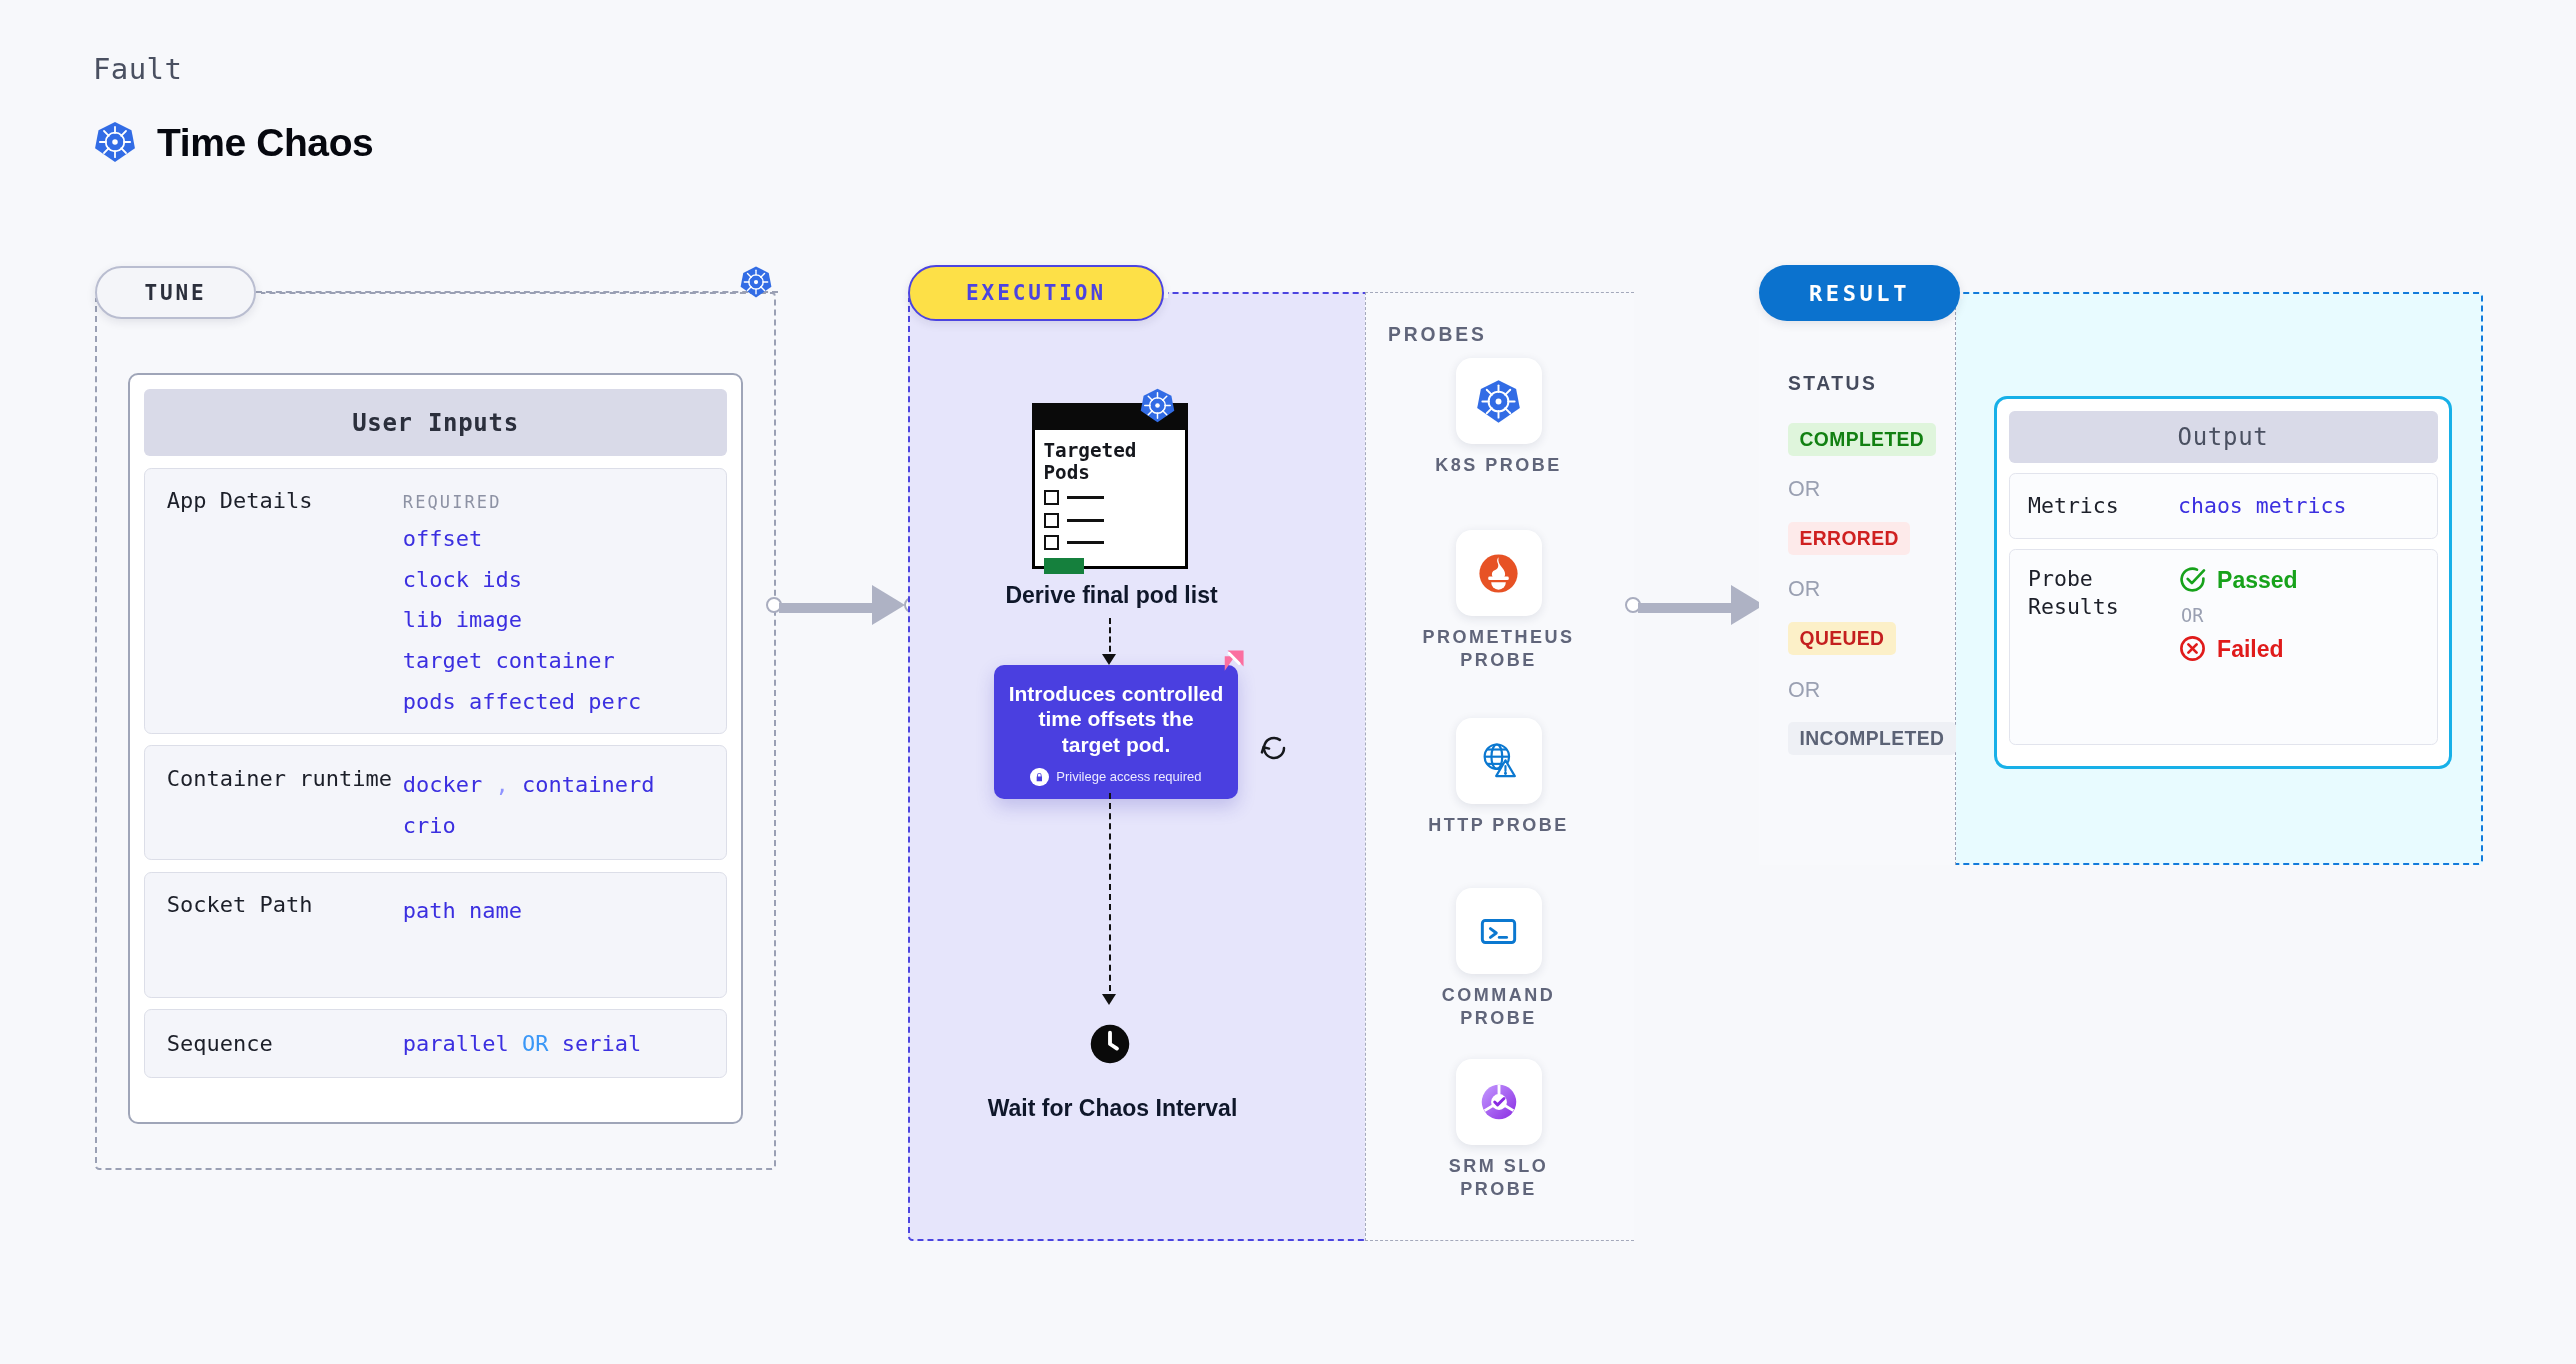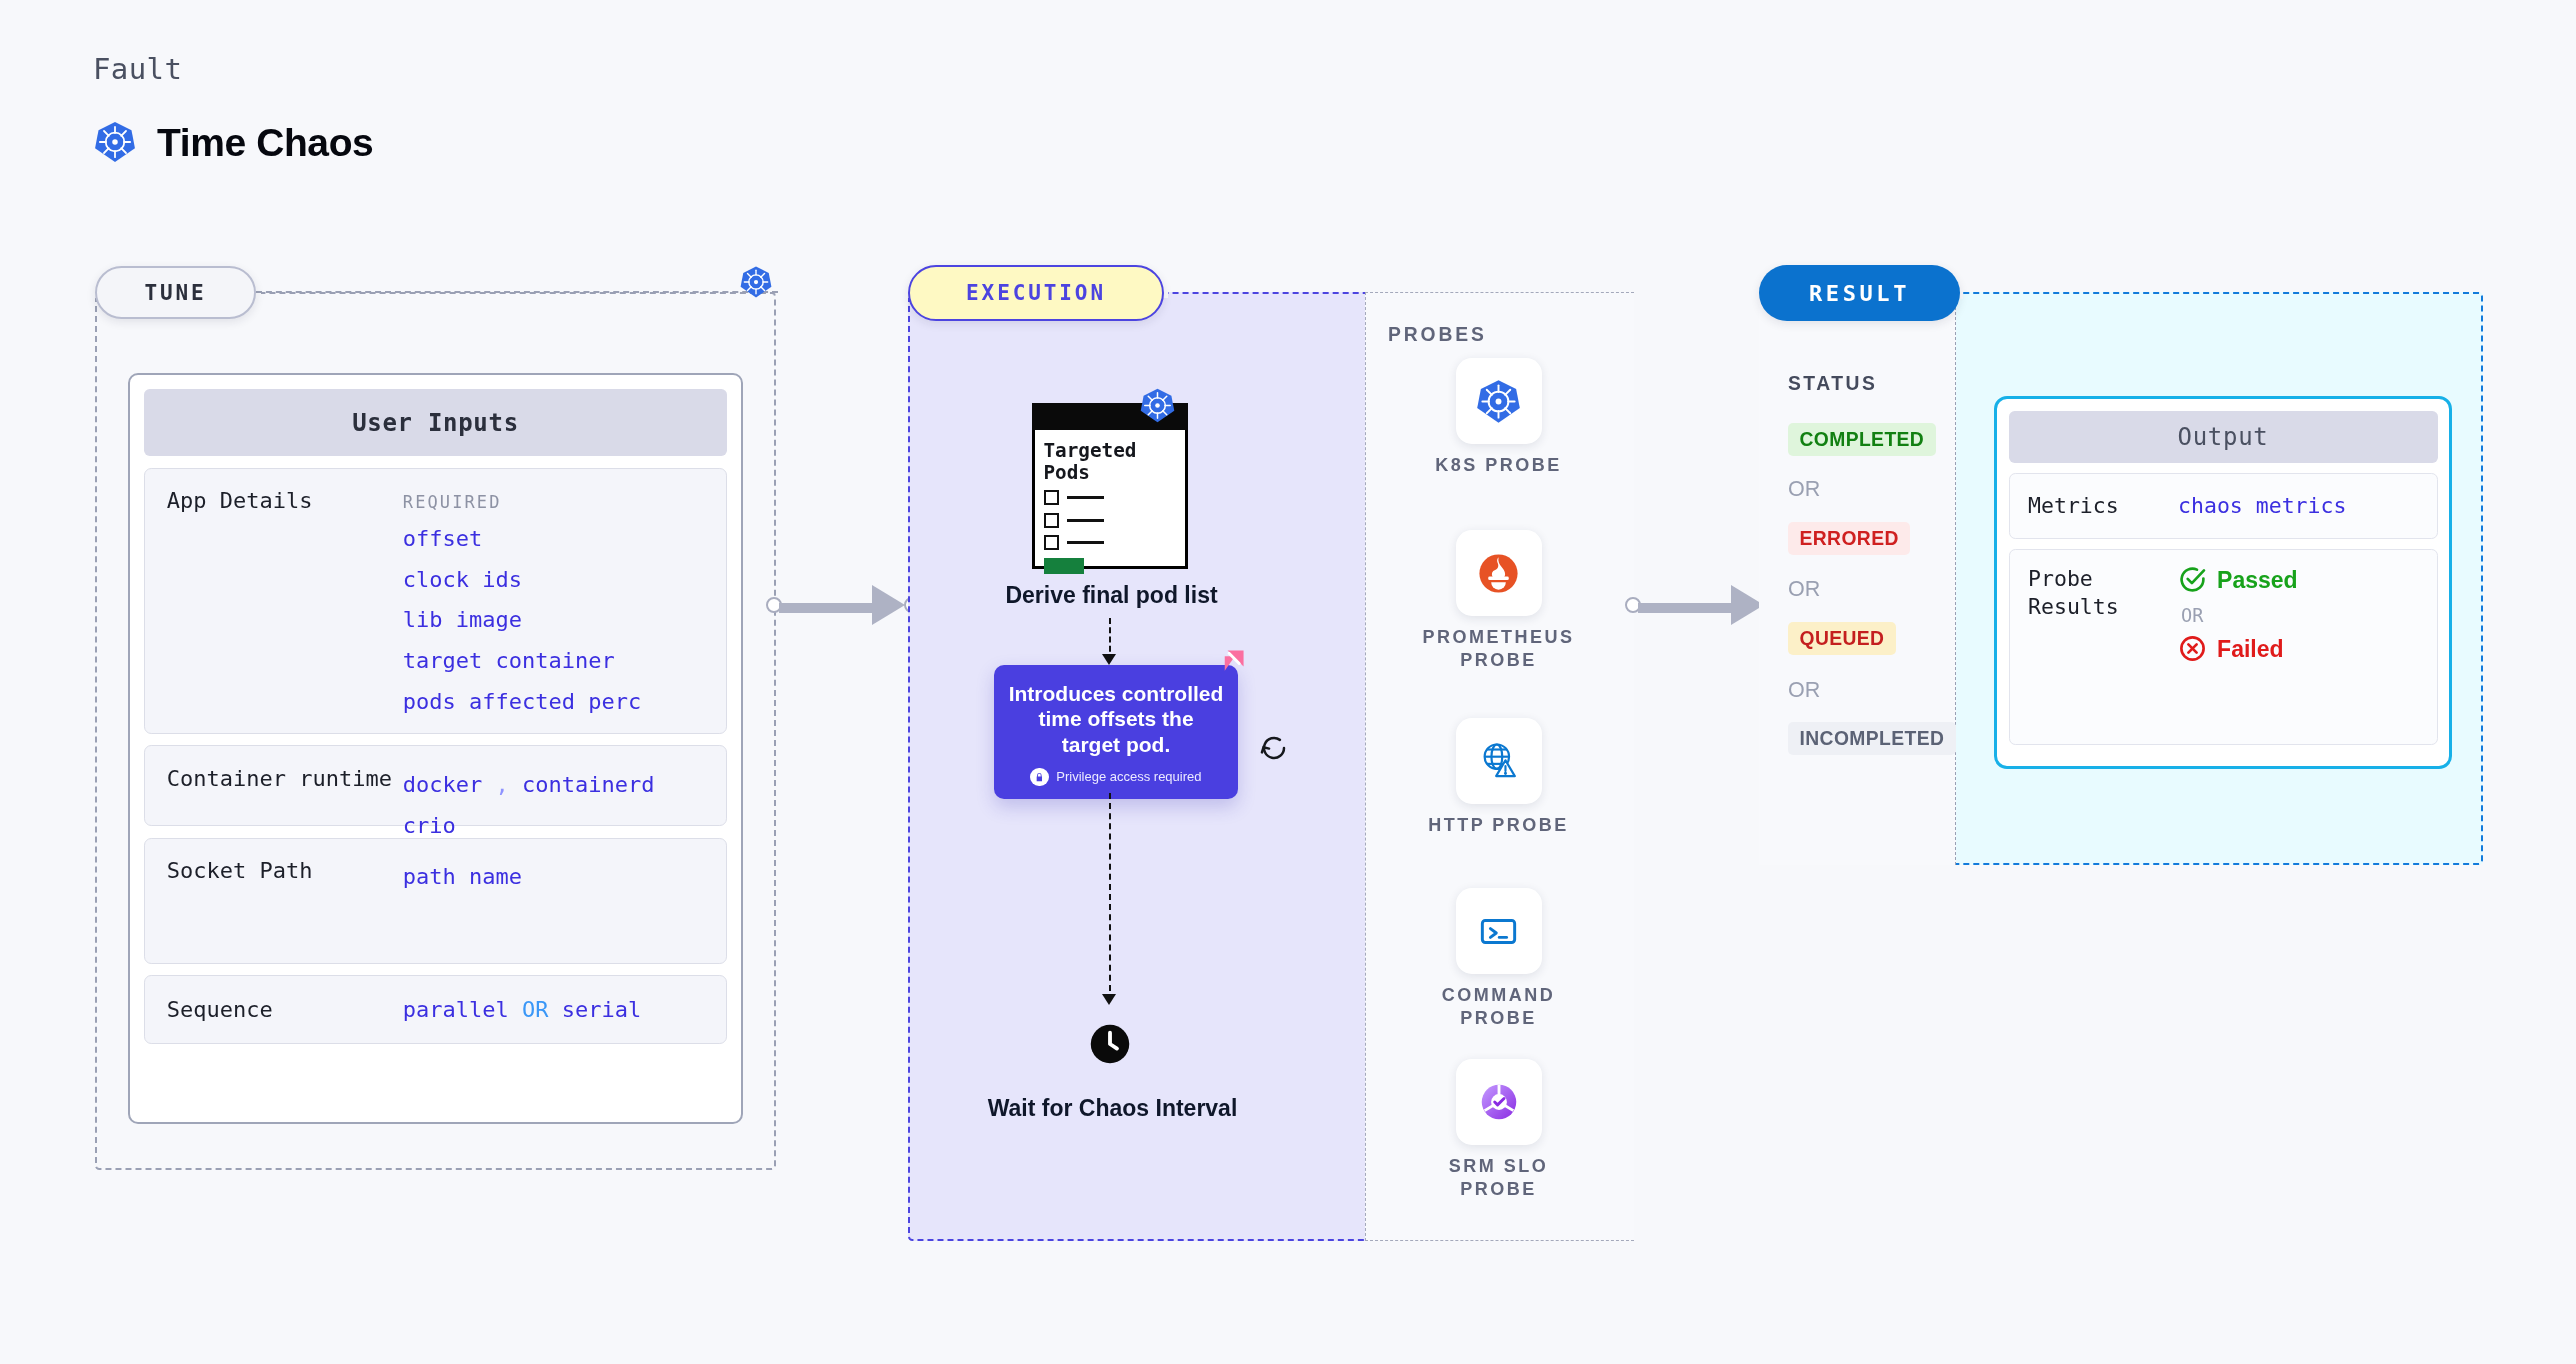--- a/index.html
+++ b/index.html
@@ -33,21 +33,21 @@
     border-radius: 716px;
     box-shadow: 0 2.9px 10px rgba(26,32,60,0.10);
   }
   .pill-tune {
     left: 95px; top: 266px; width: 161px; height: 53px;
     background: #f4f5f9; border: 2.1px solid #b9bdd0; color: #2b2f3c;
     font-size: 21px;
   }
   .pill-exec {
     left: 908px; top: 265px; width: 256px; height: 56px;
-    background: #fef9c3; border: 2.5px solid #4c44e0; color: #4c44e0;
+    background: #fde047; border: 2.5px solid #4c44e0; color: #4c44e0;
     font-size: 21px;
   }
   .pill-result {
     left: 1759px; top: 265px; width: 201px; height: 56px;
     background: #0b72ce; border: none; color: #ffffff;
     font-size: 22px; letter-spacing: 3.6px;
   }
 
   
   .region { position: absolute; }
@@ -143,21 +143,21 @@
     font-family: "DejaVu Sans Mono", monospace;
     font-size: 22px; color: #3b2fe0; line-height: 1.85;
   }
   .ui-row .req {
     font-family: "DejaVu Sans Mono", monospace;
     font-size: 17px; color: #8d92a4; letter-spacing: 2.1px;
   }
   .sep { color: #8e93ff; }
   .orlit { color: #3a97f7; }
   .row-app { height: 266px; }
-  .row-runtime { height: 81px; }
+  .row-runtime { height: 115px; }
   .row-socket { height: 126px; }
   .row-seq { height: 69px; align-items: center; }
   .row-seq .lab, .row-seq .vals { line-height: 1; }
 
   
   .flow { position: absolute; left: 908px; top: 292px; width: 458px; height: 949px; }
 
   .pods-card {
     position: absolute; left: 124px; top: 111px; width: 156px; height: 166px;
   }

